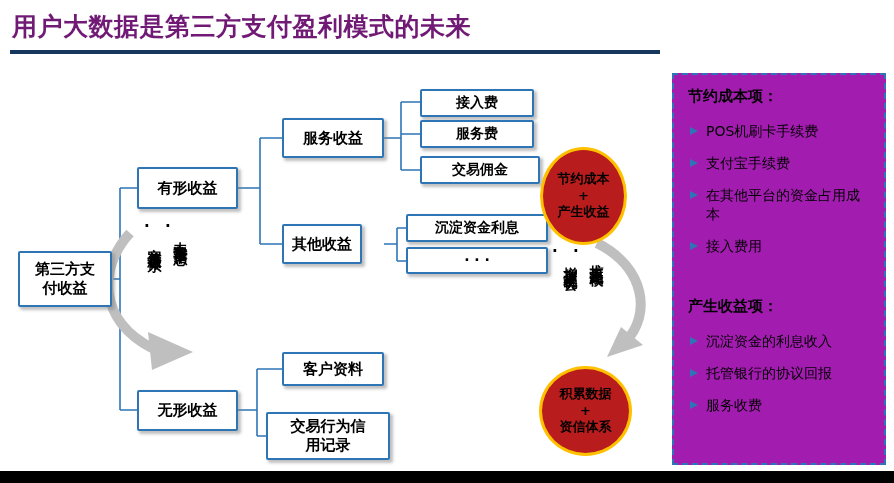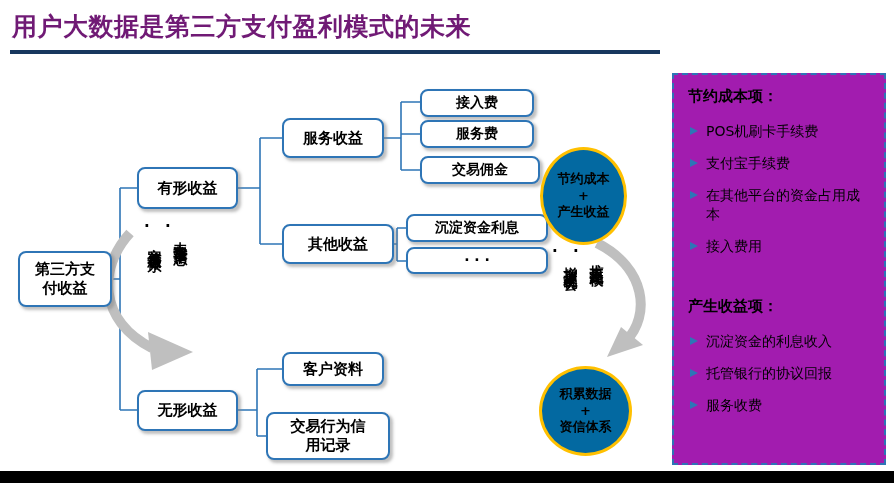--- a/index.html
+++ b/index.html
@@ -7,26 +7,26 @@
   body { font-family: "DejaVu Sans", "Liberation Sans", sans-serif; color: #000; }
   .stage { position: relative; width: 894px; height: 483px; background: #fff; overflow: hidden; }
 
   .slide-title { position: absolute; left: 12px; top: 10px; font-size: 25px; font-weight: bold;
                  color: #701a75; letter-spacing: 0.5px; white-space: nowrap; }
   .title-rule { position: absolute; left: 10px; top: 50px; width: 650px; height: 4px; background: #17375E; }
   .bottom-bar { position: absolute; left: 0; top: 471px; width: 894px; height: 12px; background: #000; }
 
   .connectors { position: absolute; left: 0; top: 0; z-index: 1; }
 
-  .node { position: absolute; z-index: 2; background: #fff; border: 2px solid #2E75B6; border-radius: 8px;
+  .node { position: absolute; z-index: 2; background: #fff; border: 2px solid #2E75B6; border-radius: 2px;
           display: flex; align-items: center; justify-content: center; text-align: center;
           font-weight: bold; white-space: pre-line; line-height: 1.25;
           box-shadow: 2.5px 2.5px 3px rgba(130,130,130,0.5); }
 
-  .ellipse { position: absolute; z-index: 2; background: #0369a1; border: 3px solid #FFC000; border-radius: 50%;
+  .ellipse { position: absolute; z-index: 2; background: #b91c1c; border: 3px solid #FFC000; border-radius: 50%;
              display: flex; align-items: center; justify-content: center; text-align: center;
              font-weight: bold; white-space: pre-line; font-size: 13px; line-height: 1.3; }
 
   .vtext { position: absolute; z-index: 2; writing-mode: vertical-rl; text-orientation: upright;
            font-weight: bold; font-size: 14px; letter-spacing: 2px; }
   .dots { position: absolute; z-index: 2; font-weight: bold; font-size: 15px; letter-spacing: 5px; }
 
   .panel { position: absolute; left: 672px; top: 73px; width: 214px; height: 392px; z-index: 2;
            background: #a21caf; border: 2px dashed #2E75B6; padding: 12px 14px; }
   .p-head { font-size: 15px; font-weight: bold; margin: 0 0 16px 0; }
@@ -53,21 +53,21 @@
     <polygon points="193,352 148,332 152,370" fill="#BFBFBF"></polygon>
     <path d="M597 243 C 646 268, 651 315, 626 341" stroke="#BFBFBF" stroke-width="10" fill="none"></path>
     <polygon points="607,357 643,345 621,327" fill="#BFBFBF"></polygon>
   </svg>
 
   <div class="node" style="left:8px;top:251px;width:94px;height:56px;font-size:15px;margin-left:10px;">第三方支
 付收益</div>
   <div class="node" style="left:137px;top:167px;width:101px;height:42px;font-size:15px;">有形收益</div>
   <div class="node" style="left:137px;top:390px;width:101px;height:41px;font-size:15px;">无形收益</div>
   <div class="node" style="left:282px;top:118px;width:102px;height:40px;font-size:15px;">服务收益</div>
-  <div class="node" style="left:282px;top:224px;width:112px;height:40px;font-size:15px;">其他收益</div>
+  <div class="node" style="left:282px;top:224px;width:80px;height:40px;font-size:15px;">其他收益</div>
   <div class="node" style="left:420px;top:89px;width:114px;height:28px;font-size:14px;">接入费</div>
   <div class="node" style="left:420px;top:120px;width:114px;height:28px;font-size:14px;">服务费</div>
   <div class="node" style="left:420px;top:156px;width:120px;height:28px;font-size:14px;">交易佣金</div>
   <div class="node" style="left:406px;top:214px;width:142px;height:28px;font-size:14px;">沉淀资金利息</div>
   <div class="node" style="left:406px;top:247px;width:142px;height:27px;font-size:14px;">· · ·</div>
   <div class="node" style="left:282px;top:352px;width:102px;height:34px;font-size:15px;">客户资料</div>
   <div class="node" style="left:266px;top:412px;width:124px;height:48px;font-size:15px;">交易行为信
 用记录</div>
 
   <div class="dots" style="left:144px;top:217px;">· ·</div>

